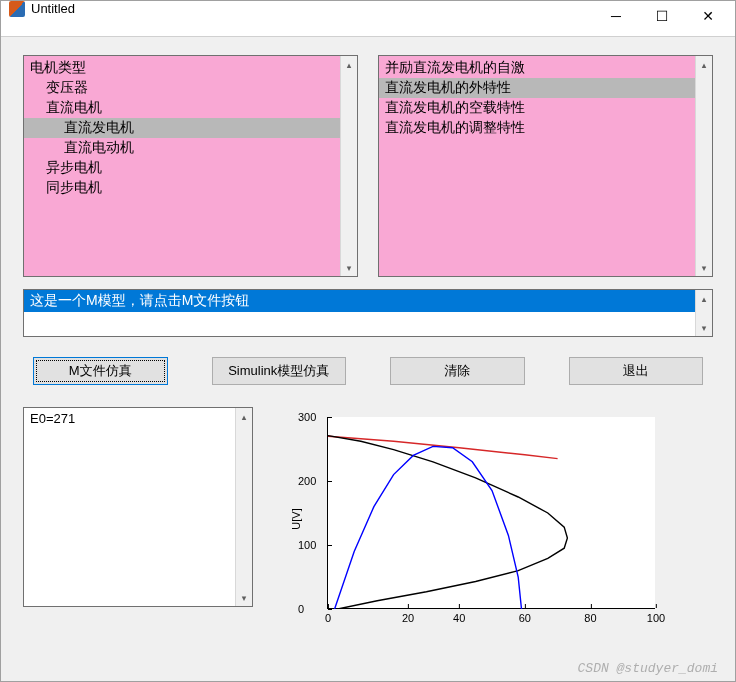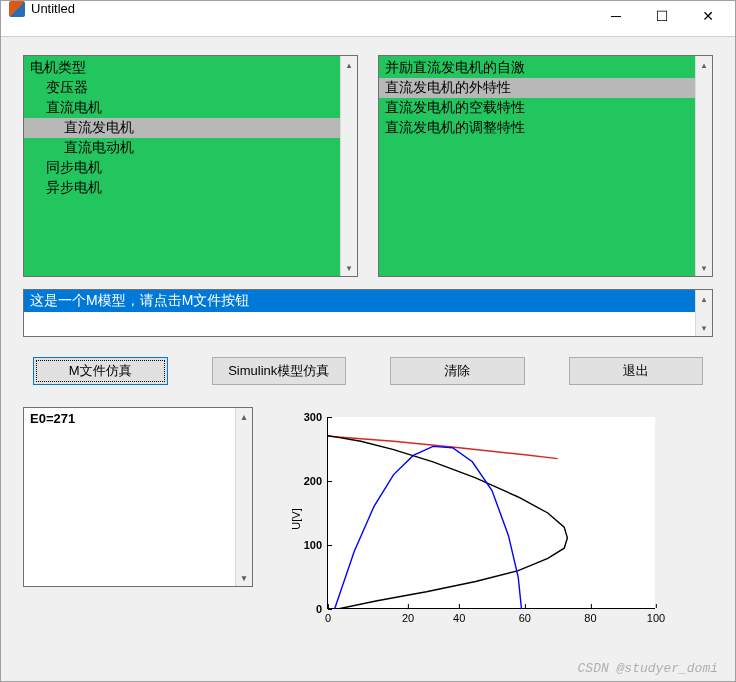--- a/index.html
+++ b/index.html
@@ -48,21 +48,21 @@
     .content {
       flex: 1;
       padding: 18px 22px 10px 22px;
       display: flex;
       flex-direction: column;
       gap: 12px;
     }
     .row1 { display: flex; gap: 20px; height: 222px; }
     .listbox {
       flex: 1;
-      background: #22c55e;
+      background: #f9a8d4;
       border: 1px solid #707070;
       position: relative;
       overflow: hidden;
     }
     .listbox-inner {
       position: absolute;
       left: 0; top: 0; right: 17px; bottom: 0;
       overflow: hidden;
       padding: 2px 0;
     }
@@ -141,25 +141,24 @@
       border: 1px solid #0078d7;
     }
     .row3 {
       display: flex;
       gap: 30px;
       flex: 1;
       padding-top: 6px;
     }
     .result-box {
       width: 230px;
-      height: 180px;
+      height: 200px;
       background: #fff;
       border: 1px solid #707070;
       position: relative;
-      font-weight: bold;
     }
     .result-inner {
       position: absolute;
       left: 0; top: 0; right: 17px; bottom: 0;
       padding: 3px 6px;
       font-size: 13px;
     }
     .chart-area {
       flex: 1;
       position: relative;
@@ -174,23 +173,21 @@
       border-left: 1px solid #000;
       border-bottom: 1px solid #000;
       background: #fff;
     }
     .ytick {
       position: absolute;
       right: 100%;
       transform: translateY(-50%);
       font-size: 11px;
       padding-right: 6px;
-      text-align: right;
       width: 30px;
-      font-weight: bold;
     }
     .ytick::after {
       content: '';
       position: absolute;
       right: -4px;
       top: 50%;
       width: 4px;
       height: 1px;
       background: #000;
     }
@@ -252,22 +249,22 @@
   <div class="content">
 
     <div class="row1">
       <div class="listbox">
         <div class="listbox-inner" id="tree-inner">
             <div class="tree-item indent0">电机类型</div>
             <div class="tree-item indent1">变压器</div>
             <div class="tree-item indent1">直流电机</div>
             <div class="tree-item indent2 selected">直流发电机</div>
             <div class="tree-item indent2">直流电动机</div>
+            <div class="tree-item indent1">异步电机</div>
             <div class="tree-item indent1">同步电机</div>
-            <div class="tree-item indent1">异步电机</div>
           </div>
         <div class="scrollbar">
           <div class="sb-arrow">▴</div>
           <div class="sb-track"></div>
           <div class="sb-arrow">▾</div>
         </div>
       </div>
       <div class="listbox">
         <div class="listbox-inner" id="options-inner">
             <div class="list-item">并励直流发电机的自激</div>

